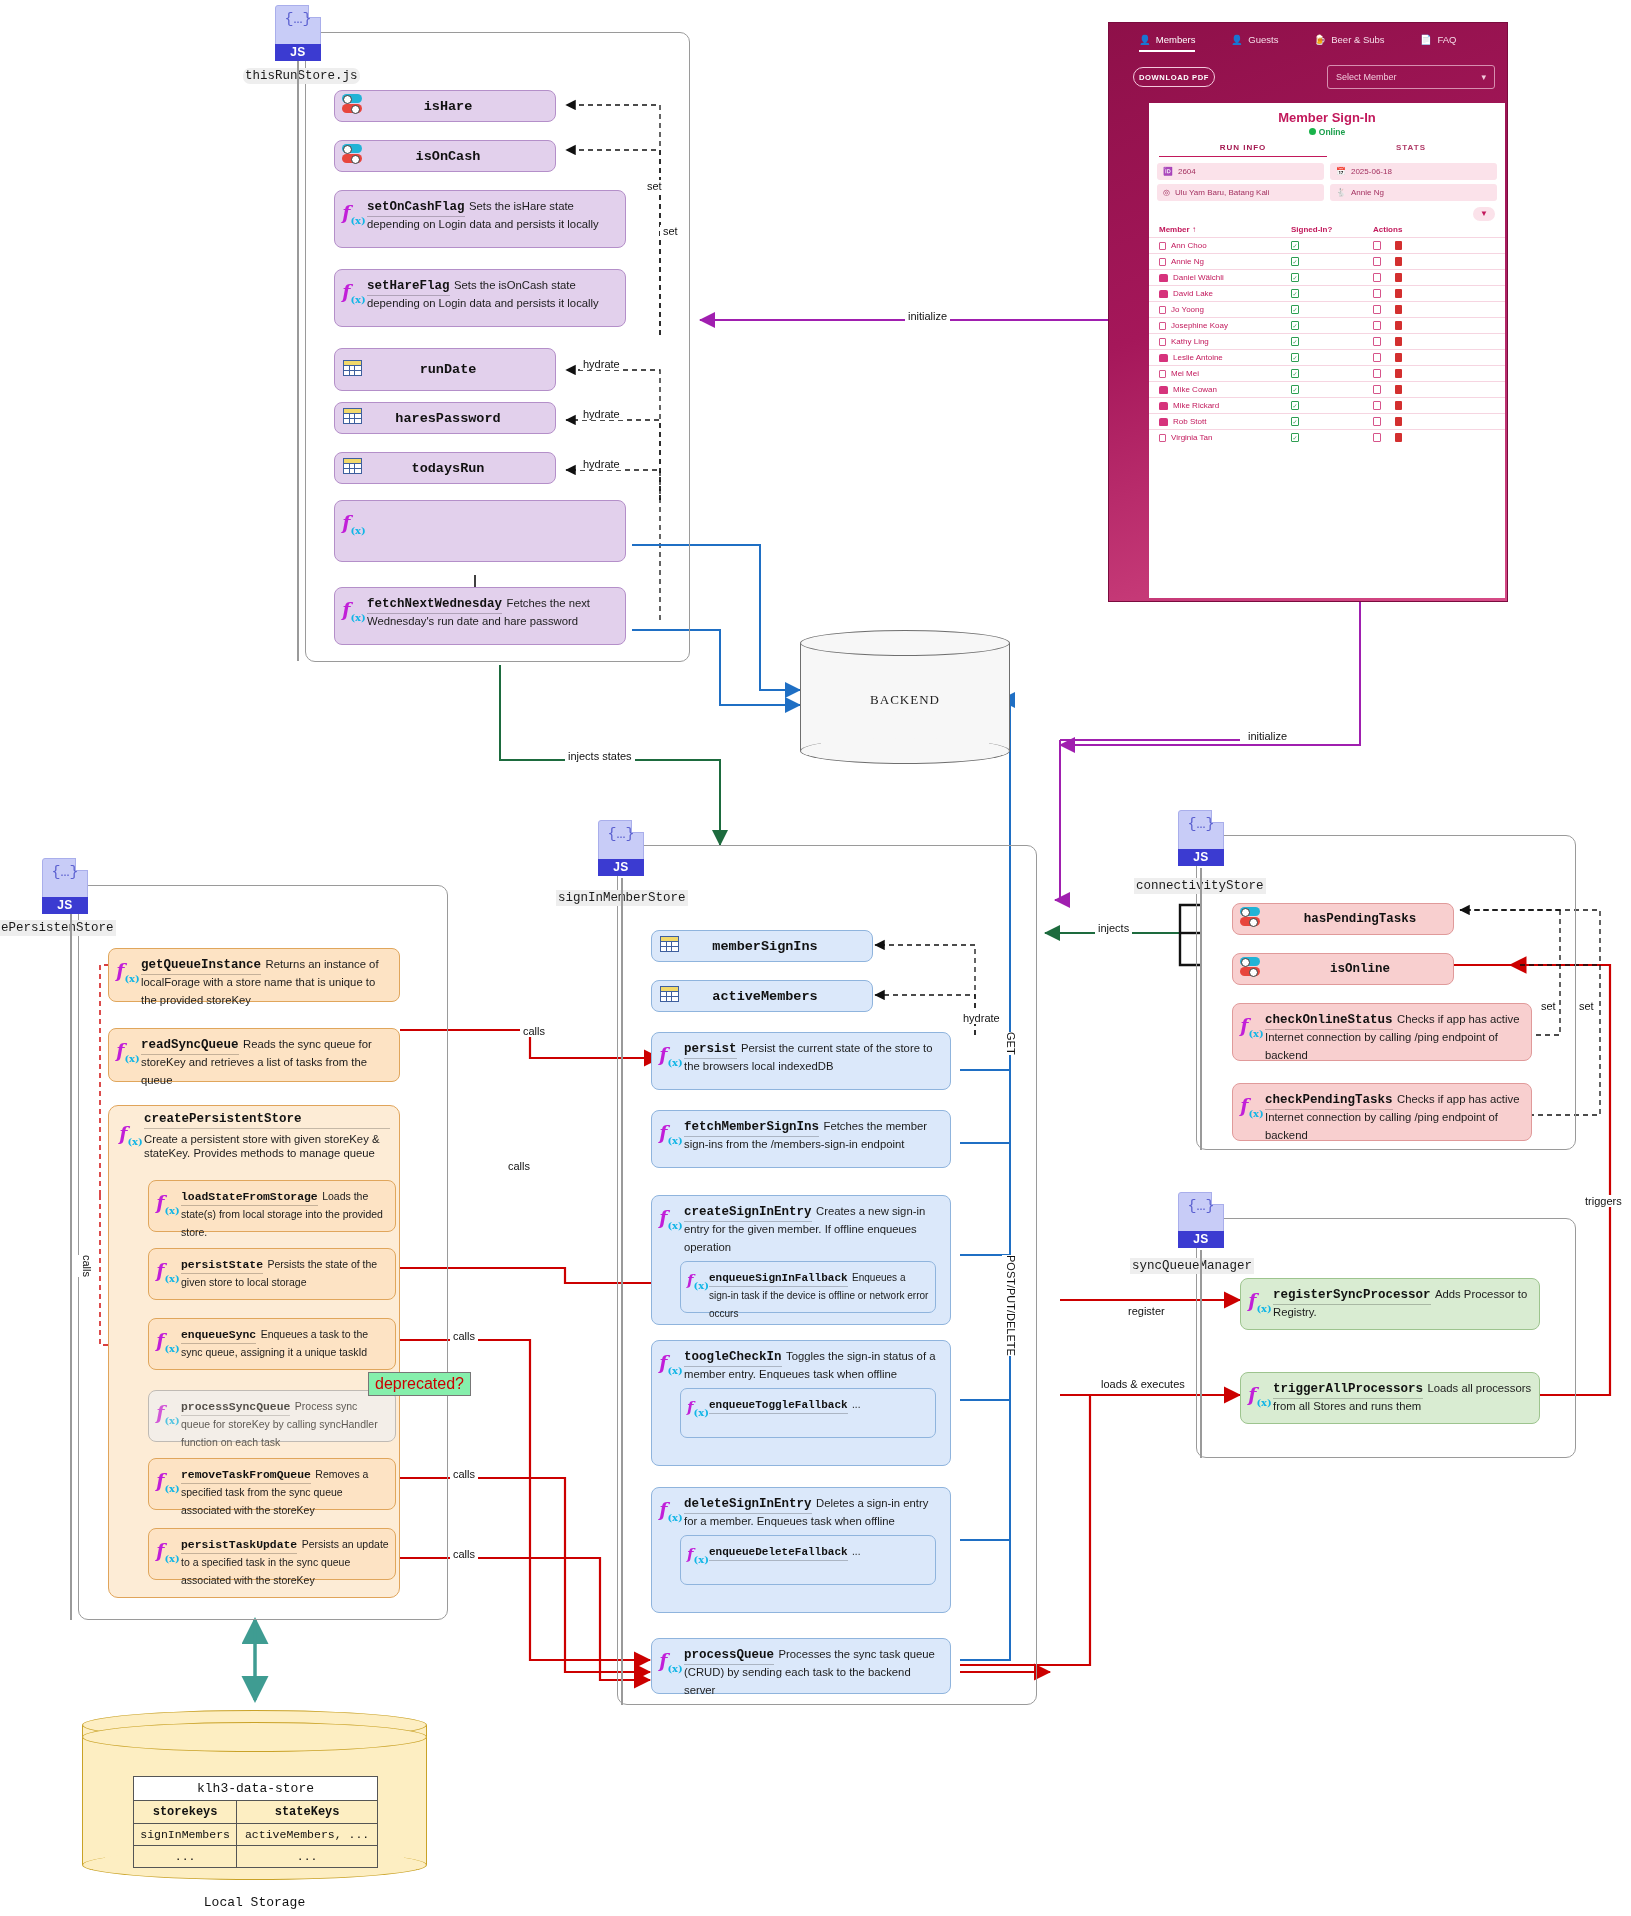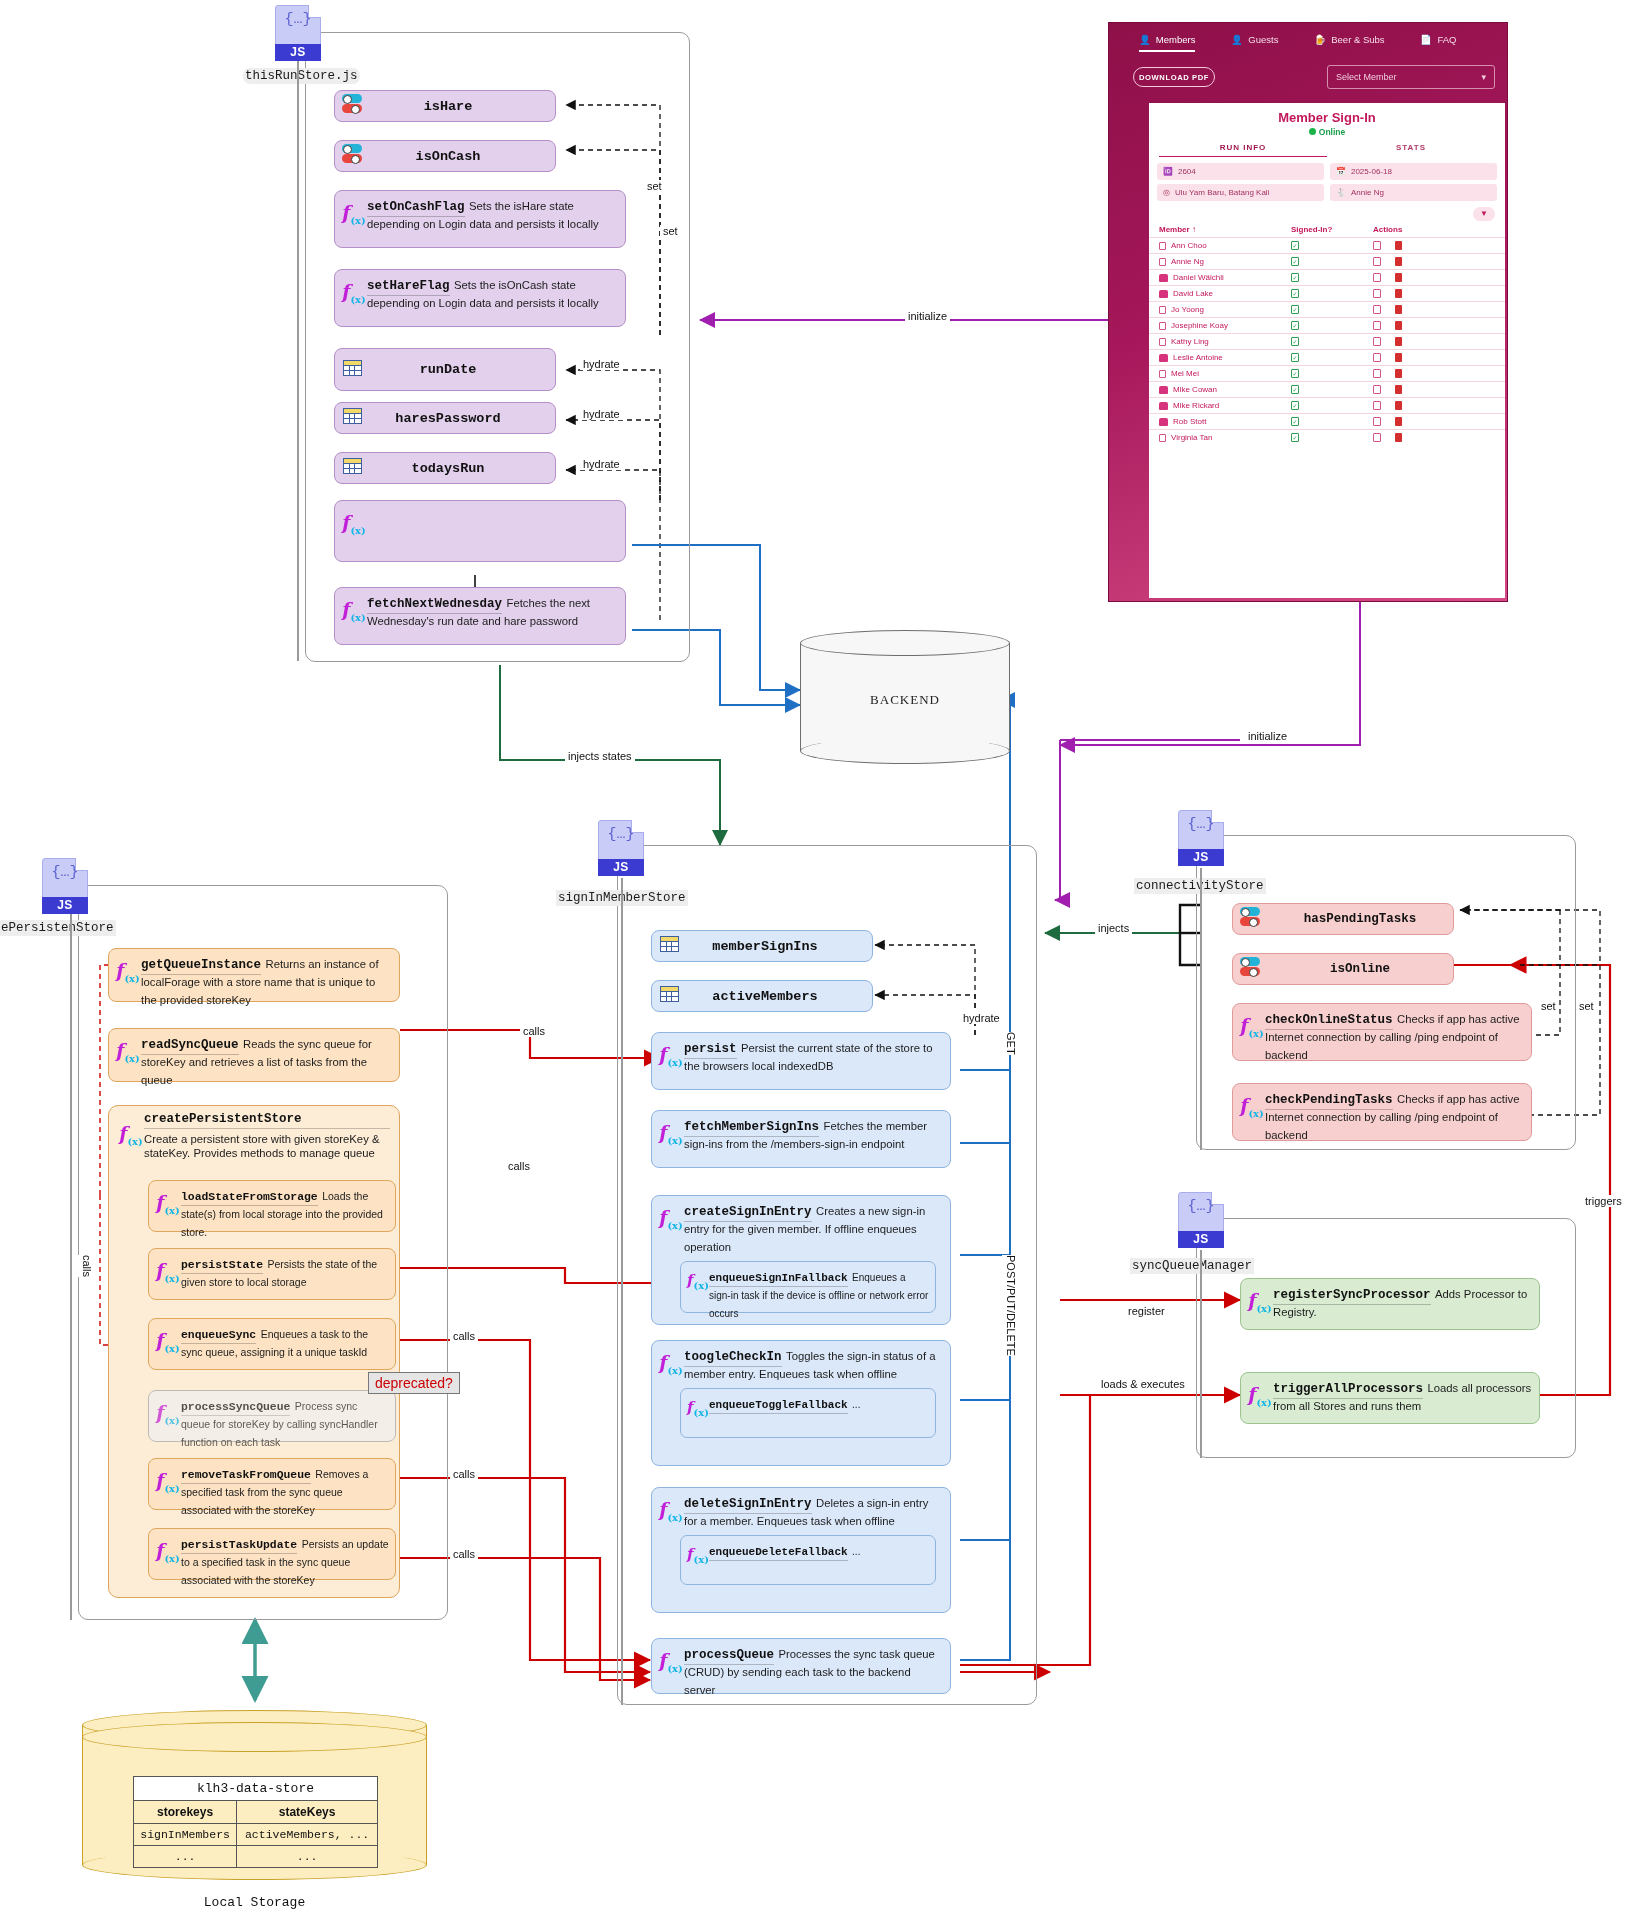--- a/index.html
+++ b/index.html
@@ -114,43 +114,43 @@
   .nested .desc { font-size:10px; }
   .nested .fx { font-size:15px; padding-top:6px; width:22px; }
 
   
   .wire-label {
     position:absolute; font-family:"Liberation Sans",sans-serif; font-size:11px;
     color:#111; background:#fff; padding:0 3px; white-space:nowrap;
   }
   .wire-label.vert { writing-mode:vertical-rl; }
   .deprecated {
-    position:absolute; border:1.4px solid #777; background:#e5e5e5; color:#cc0000;
-    font-size:14px; padding:2px 6px; font-family:"Liberation Sans",sans-serif;
+    position:absolute; border:1.4px solid #777; background:#86efac; color:#cc0000;
+    font-size:16px; padding:2px 6px; font-family:"Liberation Sans",sans-serif;
   }
 
   
   .cyl { position:absolute; }
   .cyl .tube { position:absolute; left:0; right:0; background:#f7f7f7; border-left:1.5px solid #6e6e6e; border-right:1.5px solid #6e6e6e; }
   .cyl .cap { position:absolute; left:0; right:0; height:26px; border:1.5px solid #6e6e6e; border-radius:50%; background:#f7f7f7; }
   .cyl .lbl {
     position:absolute; left:0; right:0; text-align:center;
     font-family:"Liberation Serif", serif; font-size:13px; letter-spacing:1px; color:#222;
   }
   
   .ls { position:absolute; }
   .ls .tube { position:absolute; left:0; right:0; background:#fdeec2; border-left:1.5px solid #c9a227; border-right:1.5px solid #c9a227; }
   .ls .cap { position:absolute; left:0; right:0; height:30px; border:1.5px solid #c9a227; border-radius:50%; background:#fdeec2; }
   .ls-table {
     position:absolute; border-collapse:collapse; background:#fdeec2;
     font-family:"Liberation Mono",monospace; font-size:11.5px; color:#111;
   }
   .ls-table td { border:1.2px solid #555; text-align:center; padding:4px 2px; }
   .ls-table td.head { background:#fff; font-size:13px; }
-  .ls-table td.sub { font-family:Liberation Sans, sans-serif; font-weight:bold; font-size:12px; }
+  .ls-table td.sub { font-family:Liberation Mono, monospace; font-weight:bold; font-size:12px; }
   .ls-caption {
     position:absolute; text-align:center; font-family:"Liberation Mono",monospace;
     font-size:13px; color:#111;
   }
 
   
   .app {
     position:absolute; overflow:hidden;
     background: linear-gradient(160deg,#8e1049 0%, #a5175a 45%, #d64b86 100%);
     border:1px solid #7a0b3e;

